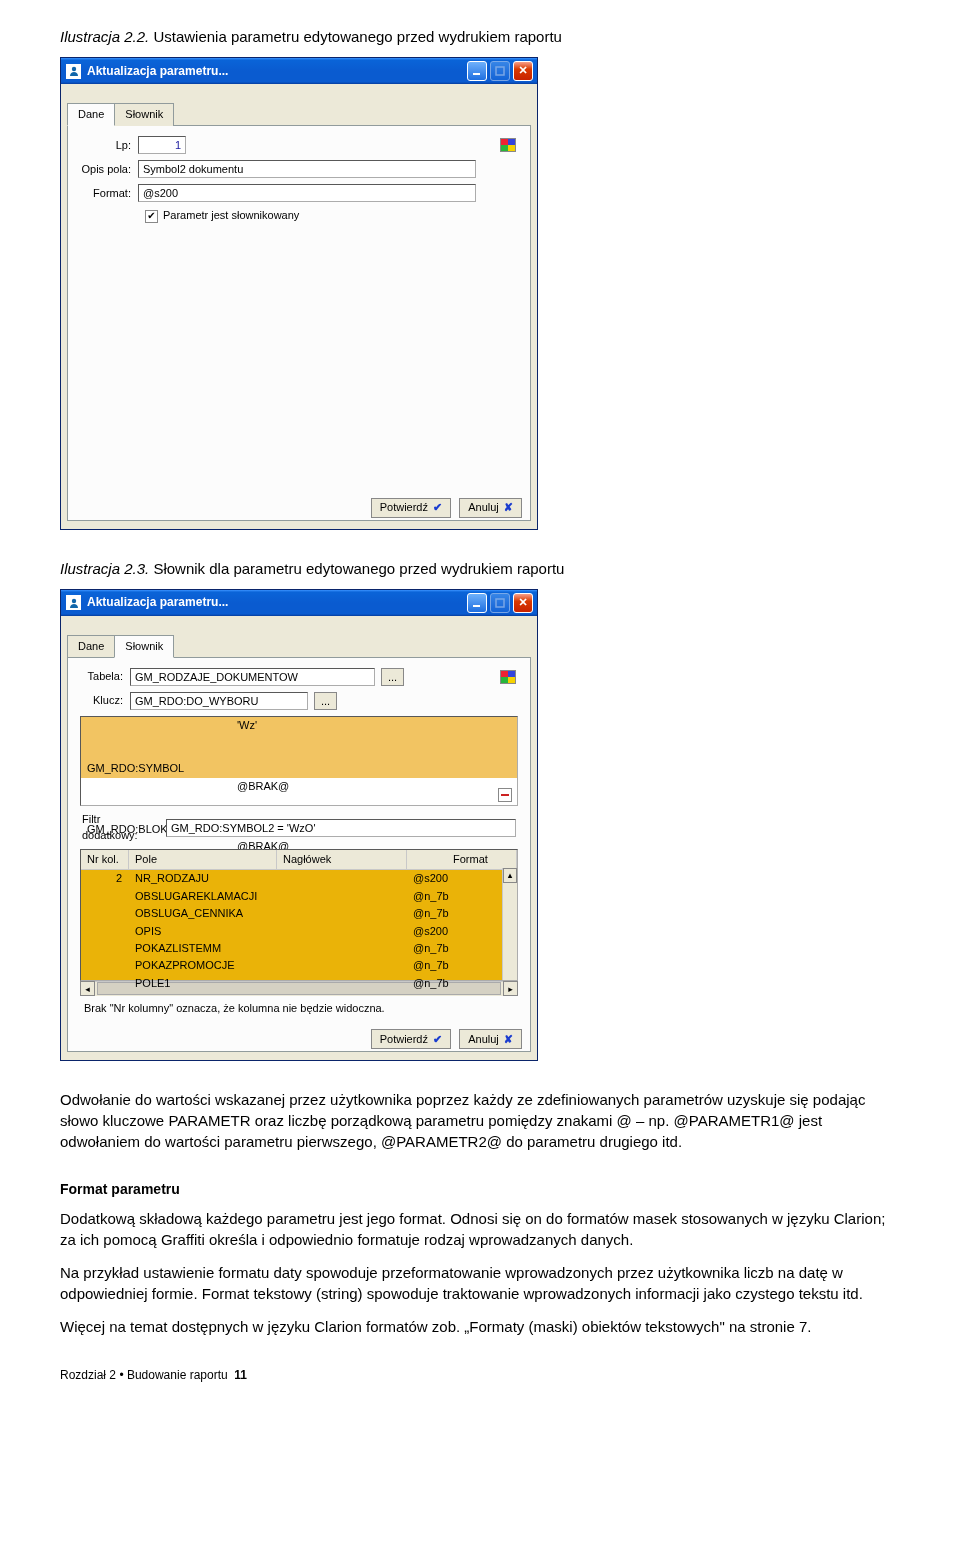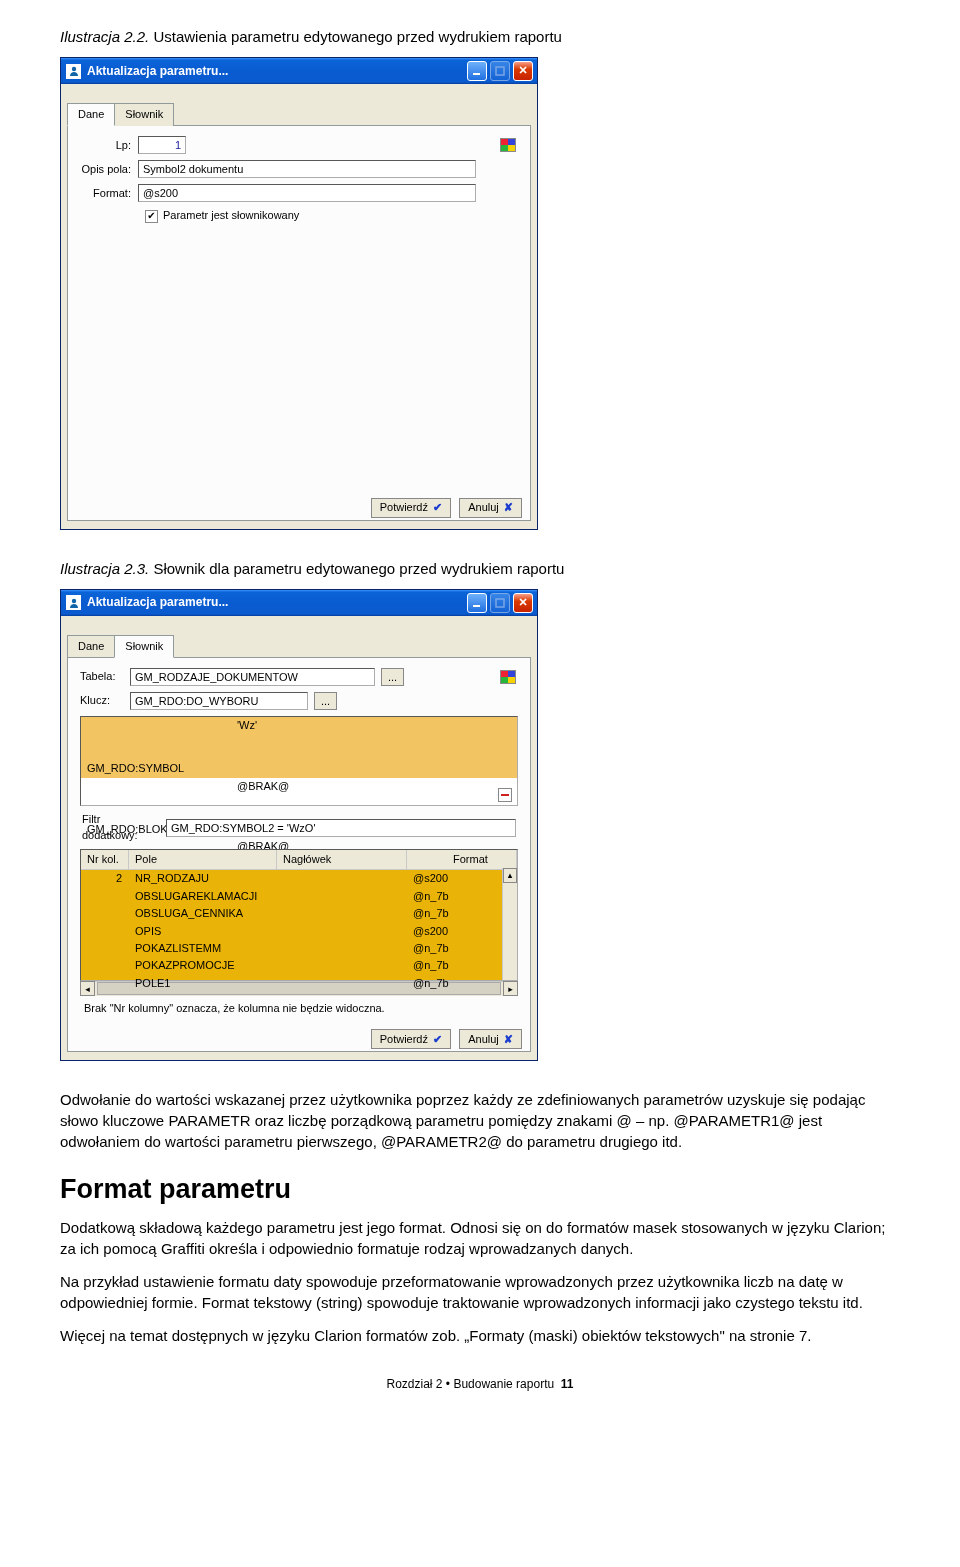--- a/index.html
+++ b/index.html
@@ -114,21 +114,21 @@
     background: #ece9d8;
     padding: 2px 8px;
     font-size: 11px;
     display: flex; align-items: center; gap: 5px;
     height: 20px;
   }
   .btn .chk { color: #1a3ccf; font-weight: bold; }
   .btn .x { color: #1a3ccf; font-weight: bold; }
 
   
-  .row-label2 { width: 50px; text-align: left; padding-right: 7px; font-size: 11px; }
+  .row-label2 { width: 50px; text-align: right; padding-right: 7px; font-size: 11px; }
   .sel-input { width: 245px; }
   .mini-btn {
     border: 1px solid #888; background: #ece9d8;
     padding: 1px 6px; font-size: 11px; height: 18px; margin-left: 6px;
   }
 
   .listbox {
     border: 1px inset #acacac;
     background: #fff;
     font-size: 11px;
@@ -160,22 +160,22 @@
   .scroll-v{ position:absolute; right:0; top:18px; bottom:0; width:15px; background:#ece9d8; border-left:1px solid #c8c8c8;}
   .scroll-btn{ height:15px; border:1px solid #888; background:#ece9d8; display:flex; align-items:center; justify-content:center; font-size:9px;}
   .scroll-h{ height:15px; background:#ece9d8; border-top:1px solid #c8c8c8; display:flex; align-items:center; justify-content:space-between;}
   .scroll-h .scroll-btn{ width:15px;}
   .thumb{ flex:1; height:13px; margin:0 2px; background:#d5d1c3; border:1px solid #aaa;}
 
   .note { padding: 5px 4px 3px 4px; font-size: 11px; }
 
   
   .para { margin: 12px 0; font-size: 15px; }
-  h2 { font-size: 27px; font-weight: bold; margin-top: 19px; }
-  .page-footer { text-align: center; font-size: 12px; margin-top: 30px; }
+  h2 { font-size: 14px; font-weight: bold; margin-top: 28px; }
+  .page-footer { text-align: left; font-size: 12px; margin-top: 30px; }
   .page-footer .num-b { font-weight: bold; }
 </style>
 </head>
 <body>
 
 <p class="caption">
   <span class="caption-prefix">Ilustracja 2.2.</span><span> Ustawienia parametru edytowanego przed wydrukiem raportu</span>
 </p>
 
 <div class="window">

